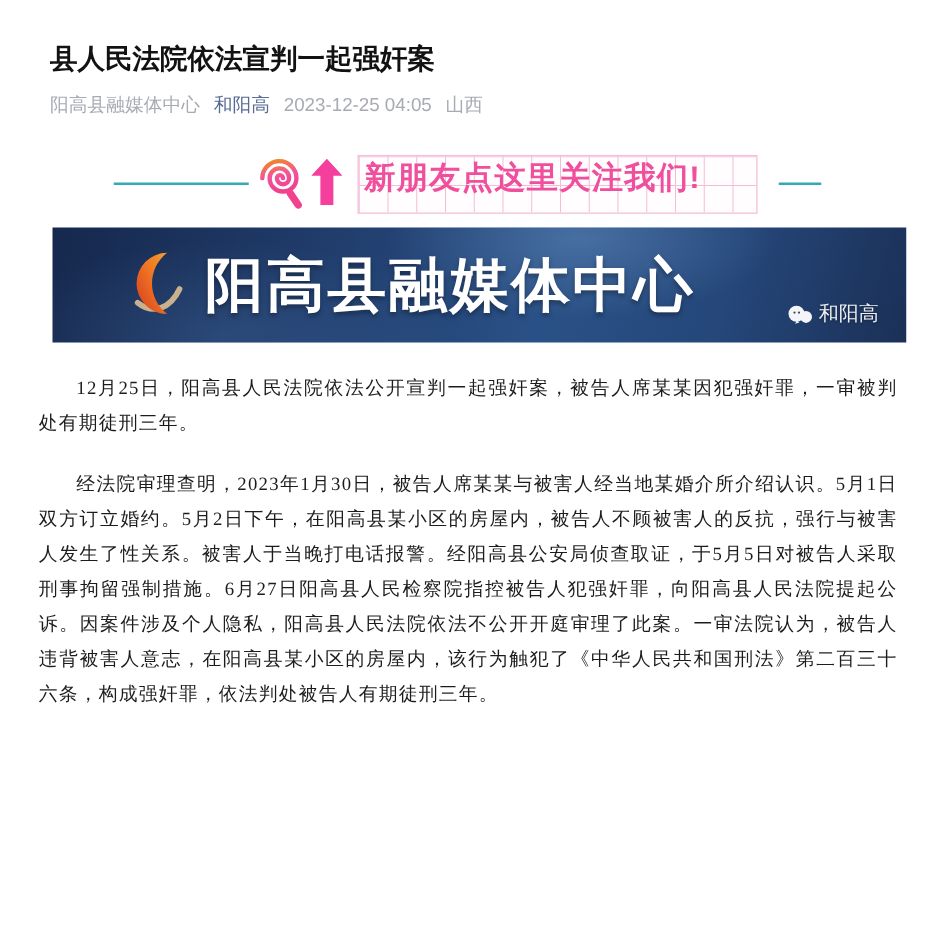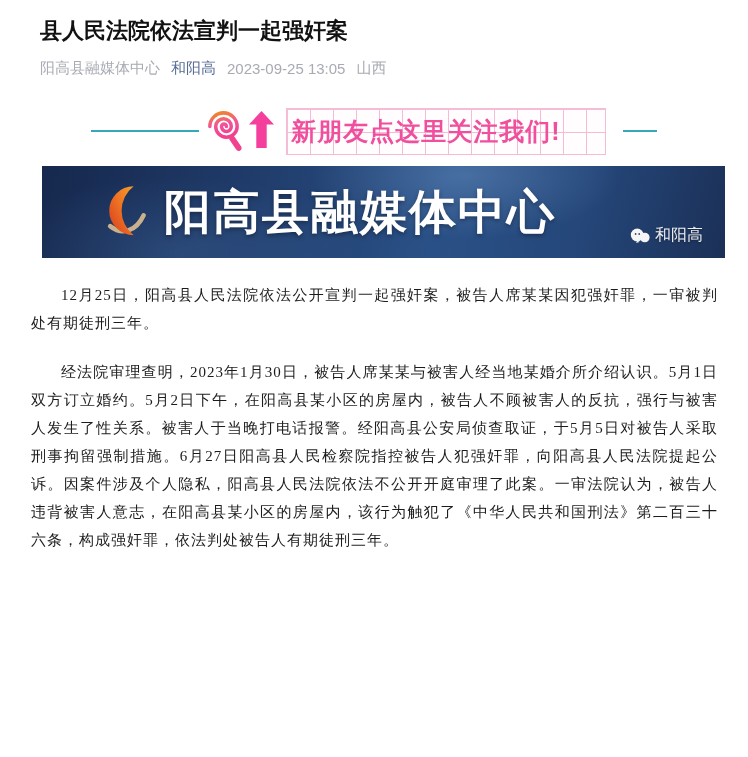--- a/index.html
+++ b/index.html
@@ -6,21 +6,21 @@
   html, body { margin: 0; padding: 0; background: #ffffff; }
   .page {
     width: 748px;
     min-height: 757px;
     background: #fff;
     font-family: "Liberation Sans", sans-serif;
     overflow: hidden;
   }
 
   
-  .head { padding: 15px 40px 0 40px; }
+  .head { padding: 31px 40px 0 40px; }
   .title {
     margin: 0 0 13px 0;
     font-size: 22px;
     line-height: 31px;
     font-weight: 700;
     color: #121212;
   }
   .meta {
     display: flex;
     align-items: center;
@@ -47,21 +47,20 @@
   }
   .hline { height: 2px; background: #35a9b8; flex: none; }
   .hline-left  { width: 108px; margin-right: 5px; }
   .hline-right { width: 34px;  margin-left: 17px; }
   .lollipop { flex: none; width: 39px; height: 46px; margin-right: 4px; }
   .up-arrow { flex: none; width: 25px; height: 37px; margin: -4px 12px 0 2px; }
   .grid-box {
     flex: none;
     height: 47px;
     display: flex;
-    align-items: center;
     padding: 0 44px 0 4px;
     border: 1px solid #f4bcd7;
     background-color: #fffdfe;
     background-image:
       linear-gradient(to right, #f4bcd7 1px, transparent 1px),
       linear-gradient(to bottom, #f4bcd7 1px, transparent 1px);
     background-size: 23px 23px;
     font-size: 25px;
     font-weight: 700;
     letter-spacing: 1px;
@@ -129,21 +128,21 @@
 </head>
 <body>
 
 <div class="page">
 
   <div class="head">
     <h1 class="title">县人民法院依法宣判一起强奸案</h1>
     <div class="meta">
       <span>阳高县融媒体中心</span>
       <a class="account">和阳高</a>
-      <span>2023-09-25 13:05</span>
+      <span>2023-12-25 04:05</span>
       <span>山西</span>
     </div>
   </div>
 
   <div class="follow-banner">
     <span class="hline hline-left"></span>
 
     <span class="lollipop">
       <svg viewBox="0 0 40 46" xmlns="http://www.w3.org/2000/svg">
         <defs>

